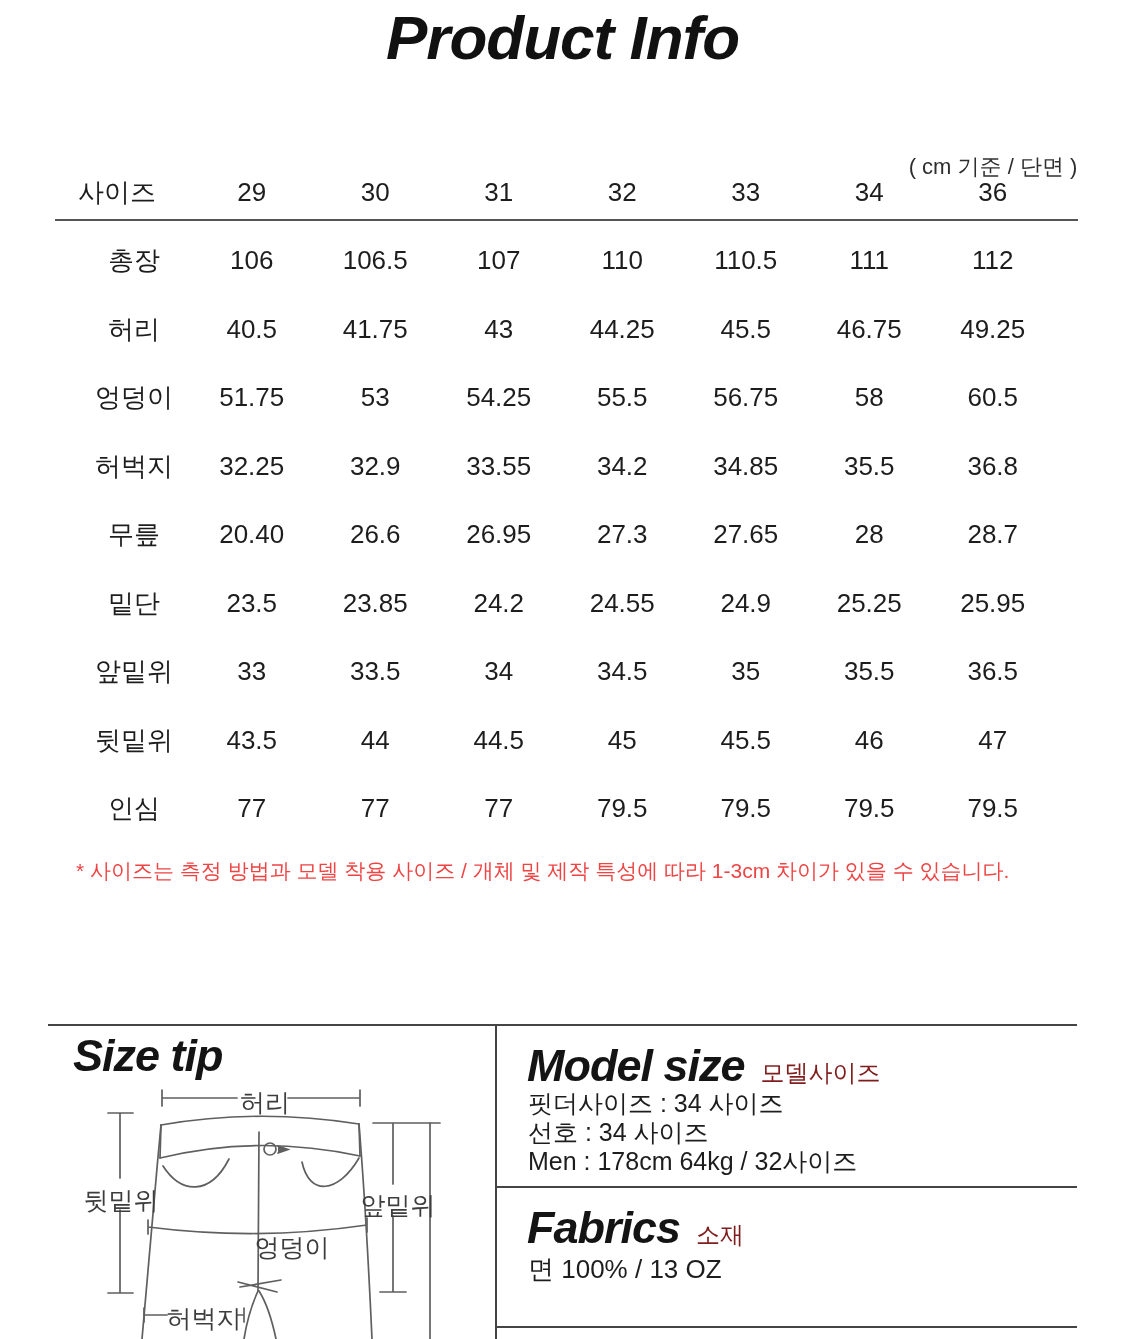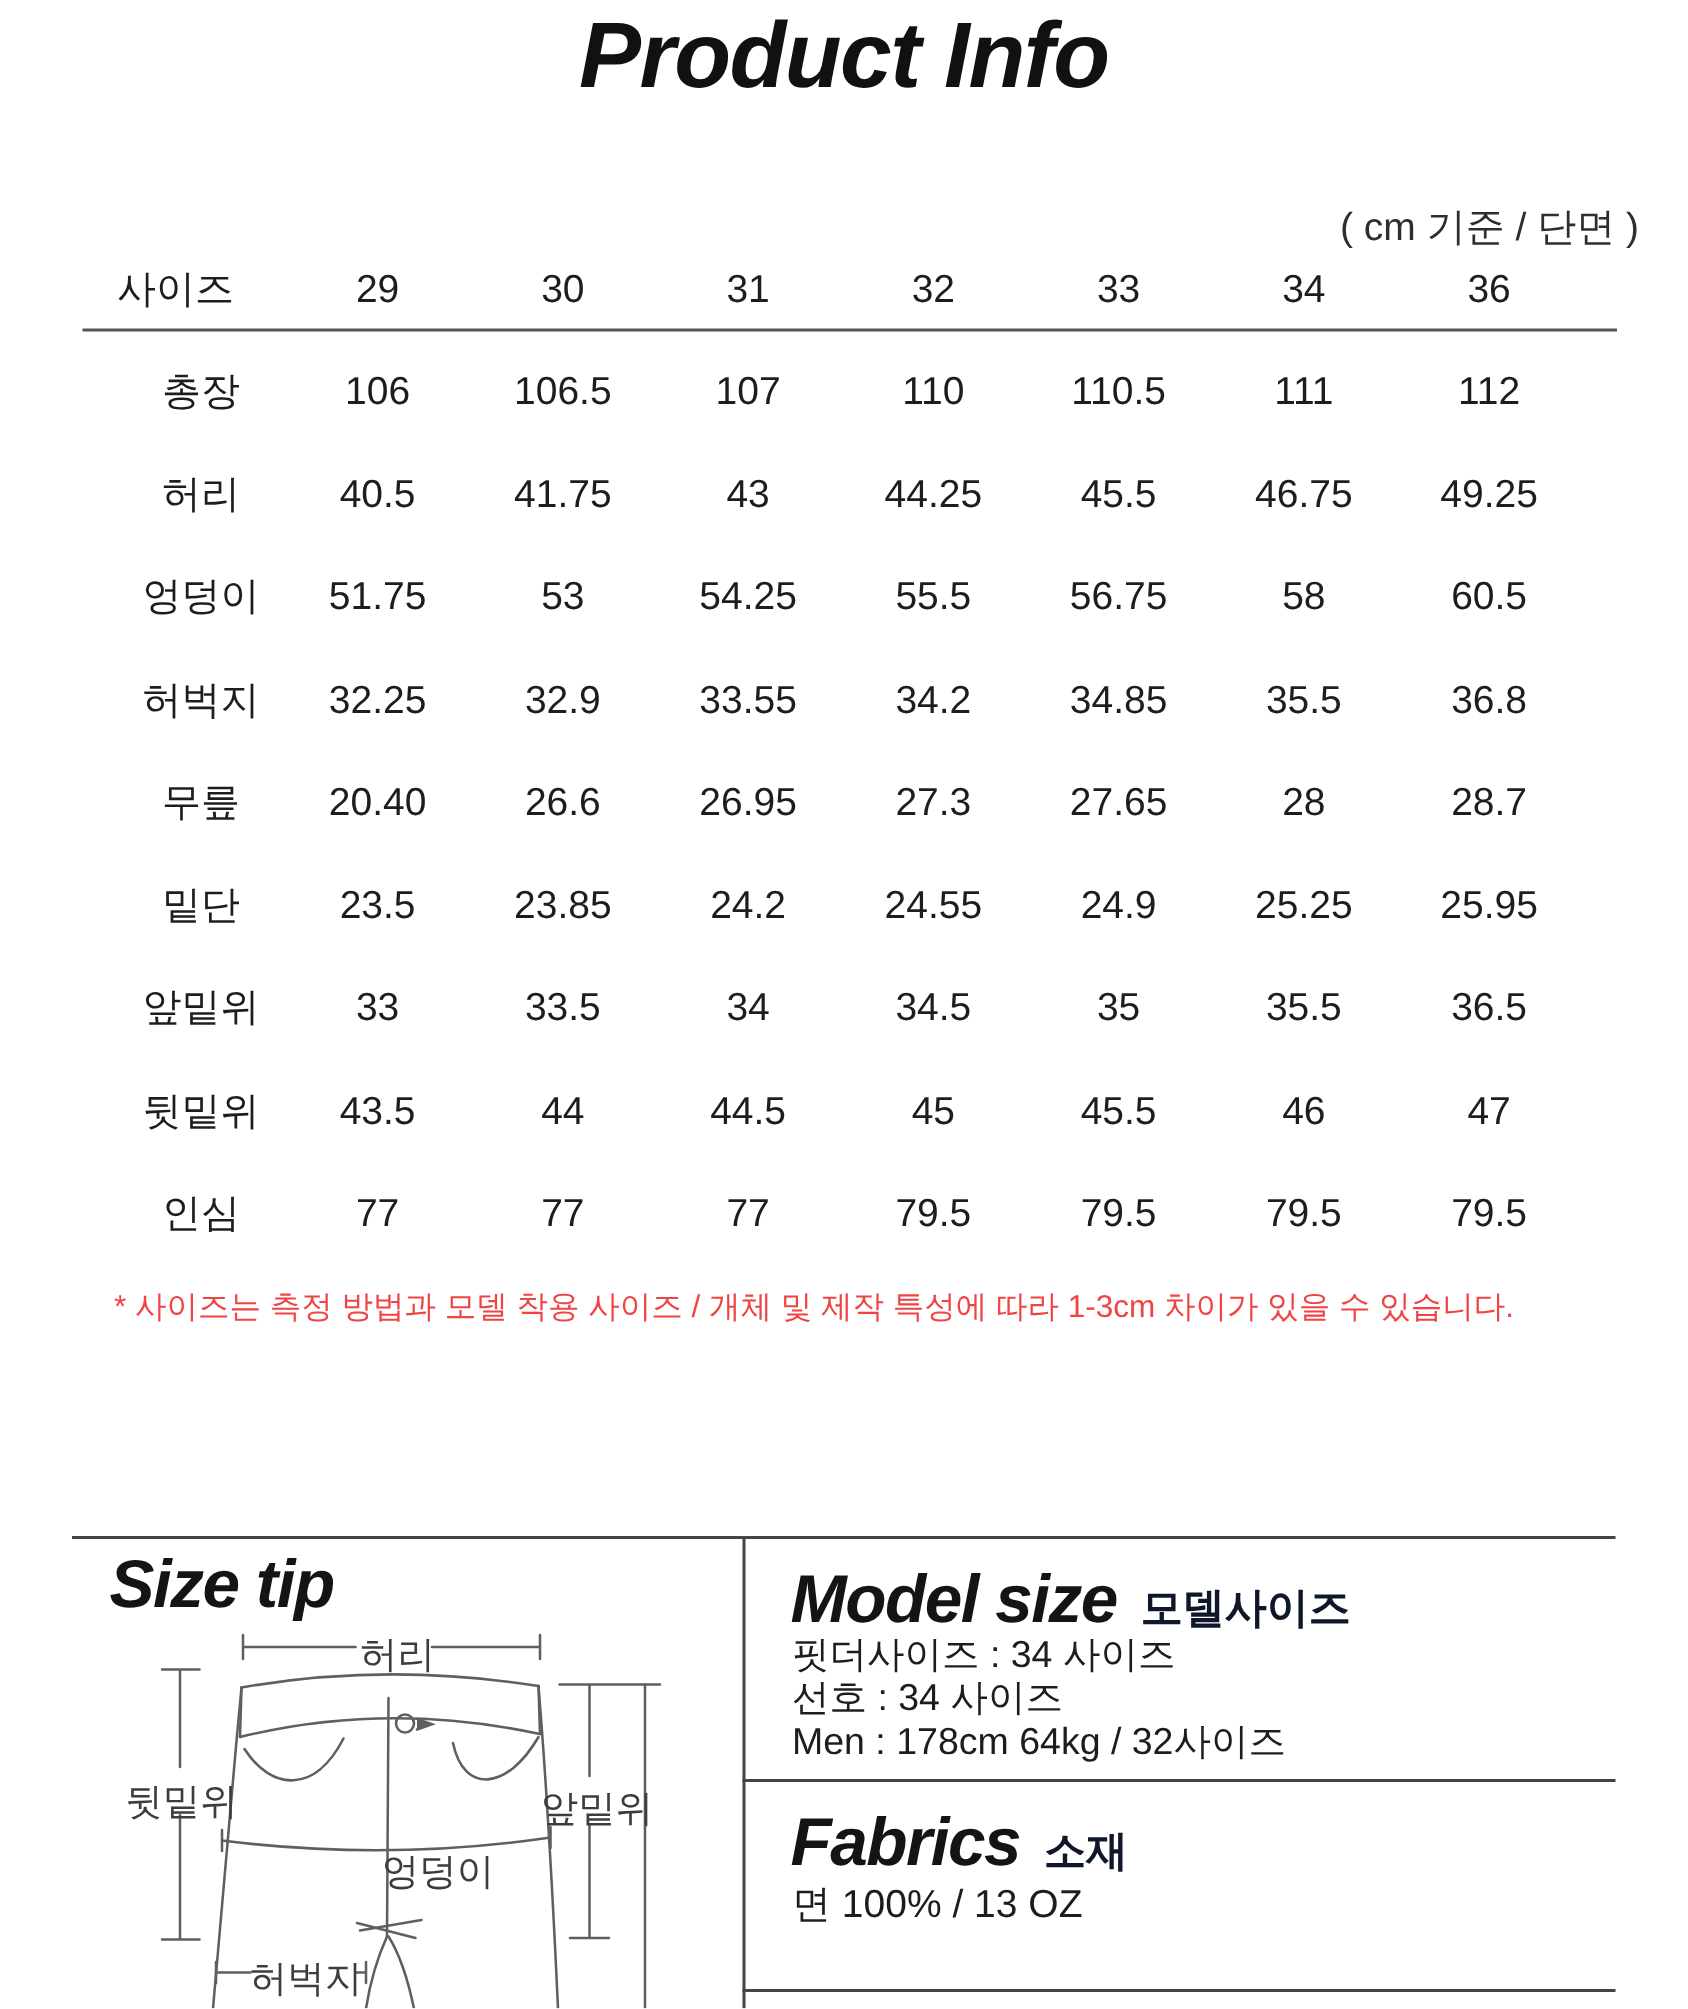--- a/index.html
+++ b/index.html
@@ -7,38 +7,38 @@
     position:relative;width:1125px;height:1339px;overflow:hidden;
     background:#ffffff;color:#1d1d1d;
     font-family:"Liberation Sans","DejaVu Sans",sans-serif;
   }
   .abs{position:absolute;}
   
   .title{
     left:0;top:2px;width:1125px;text-align:center;
     font-size:62px;font-style:italic;font-weight:600;letter-spacing:-1px;color:#111;
   }
-  .unit-note{left:873px;top:134px;width:240px;text-align:center;font-size:26px;color:#2e2e2e;}
+  .unit-note{left:873px;top:152px;width:240px;text-align:center;font-size:22px;color:#2e2e2e;}
   
   .size-table{
     left:55px;top:158px;width:1023px;
     display:grid;grid-template-columns:135px repeat(7,123.5px);
     grid-auto-rows:68.5px;align-items:center;
   }
   .size-table .hcell{height:62px;display:flex;align-items:center;}
   .cell{font-size:26px;color:#1d1d1d;text-align:center;}
   .rlabel{text-align:center;padding-left:23px;}
   .header-rule{left:55px;top:219px;width:1023px;height:2px;background:#555;}
   .footnote{left:76px;top:857px;font-size:21px;color:#ef4444;}
   
   .hline{background:#444;height:2px;}
   .vline{background:#444;width:2px;}
   
   .sec-title{font-size:45px;font-style:italic;font-weight:600;color:#141414;letter-spacing:-1px;}
-  .sec-sub{font-size:28px;font-style:normal;font-weight:700;letter-spacing:0;margin-left:16px;color:#0f172a;}
+  .sec-sub{font-size:24px;font-style:normal;font-weight:400;letter-spacing:0;margin-left:16px;color:#7f1d1d;}
   .model-lines{font-size:25px;line-height:29px;color:#1d1d1d;}
   .fabrics-content{font-size:26px;color:#1d1d1d;}
   
   .diagram-svg{left:55px;top:1078px;}
   .dlabel{font-size:25px;color:#3d3d3d;text-align:center;width:96px;}
 </style>
 </head>
 <body>
 
 <div class="page">

